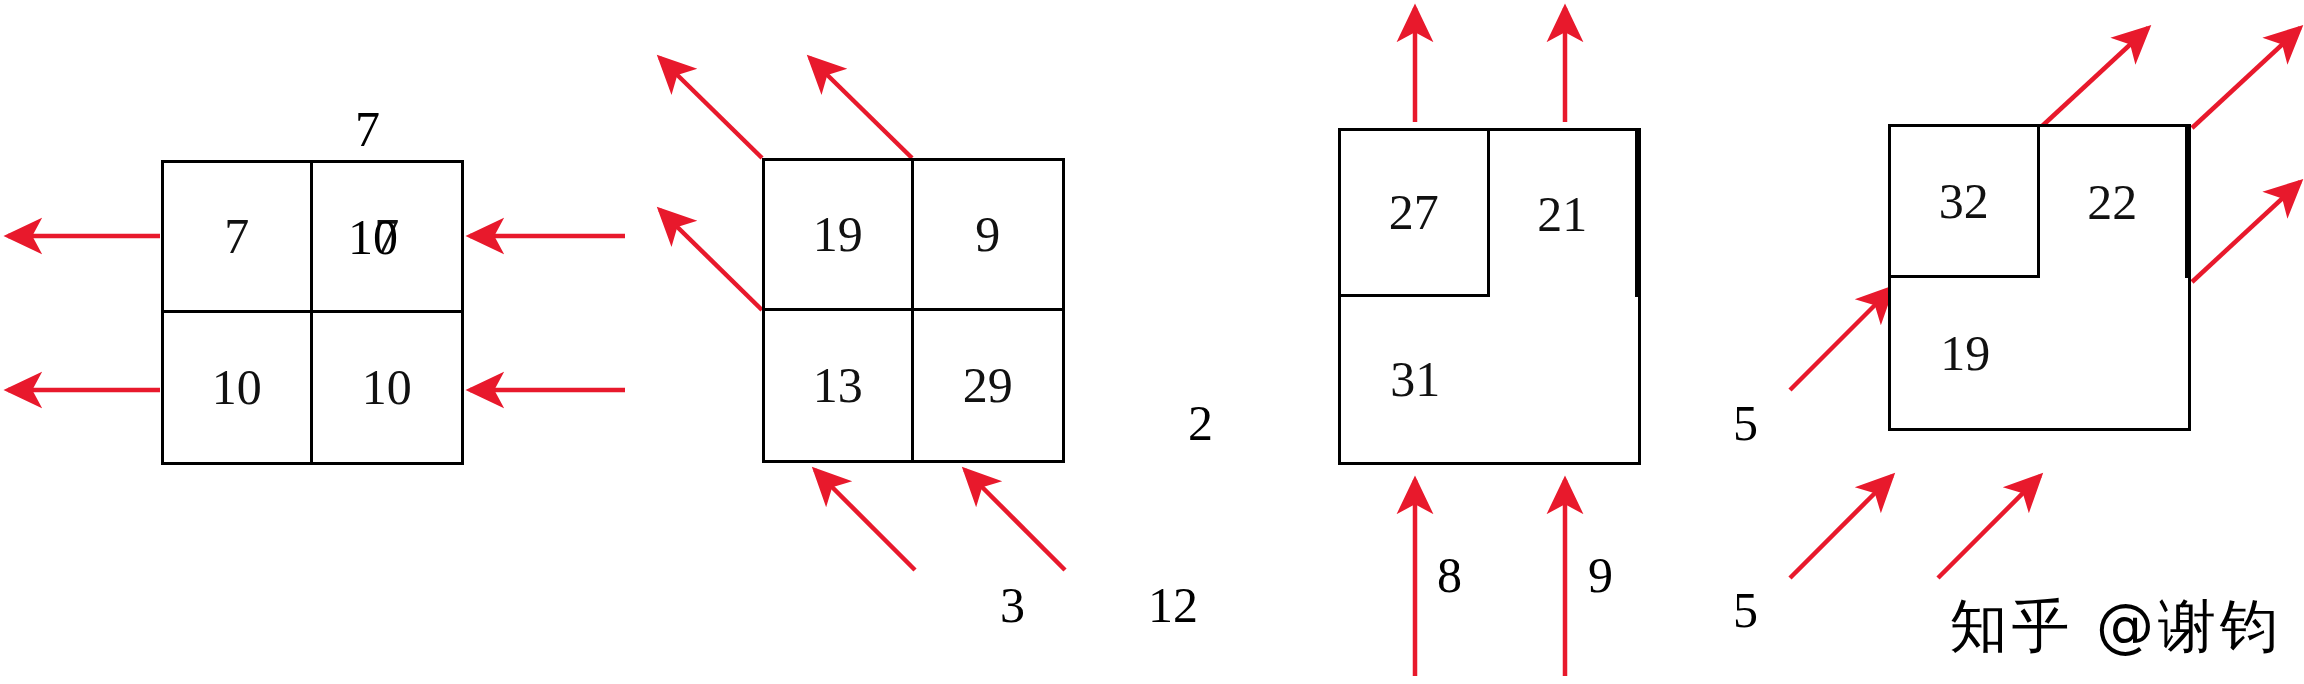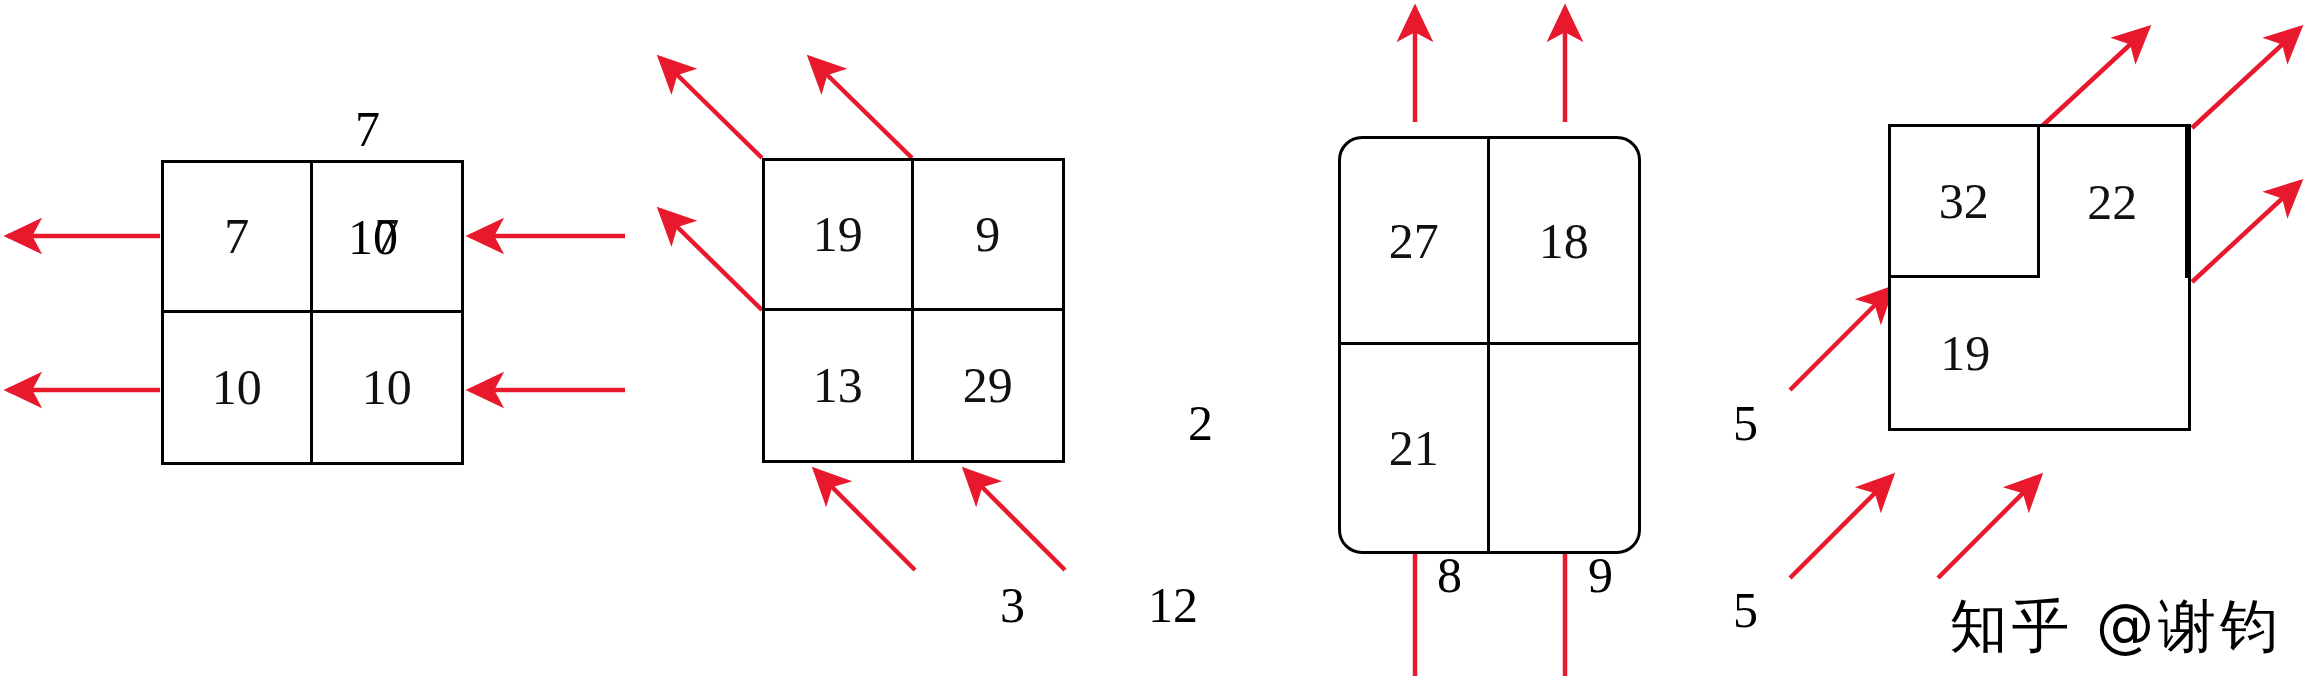--- a/index.html
+++ b/index.html
@@ -118,24 +118,24 @@
   <div class="grid" style="left:762px; top:158px; width:303px; height:305px;">
     <div class="cell b-right b-bottom">19</div>
     <div class="cell b-bottom">9</div>
     <div class="cell b-right">13</div>
     <div class="cell">29</div>
   </div>
   <div class="lbl" style="left:1188px; top:398px;">2</div>
   <div class="lbl" style="left:1000px; top:580px;">3</div>
   <div class="lbl" style="left:1148px; top:580px;text-align:right;">12</div>
 
-  <div class="grid" style="left:1338px; top:136px; width:303px; height:418px;border-radius:24px;">
+  <div class="grid" style="left:1338px; top:128px; width:303px; height:337px;">
     <div class="cell b-right b-bottom">27</div>
-    <div class="cell b-bottom">18</div>
     <div class="cell b-right">21</div>
+    <div class="cell">31</div>
   </div>
   <div class="lbl" style="left:1437px; top:550px;">8</div>
   <div class="lbl" style="left:1588px; top:550px;">9</div>
 
   <div class="grid" style="left:1888px; top:124px; width:303px; height:307px;">
     <div class="cell b-right b-bottom">32</div>
     <div class="cell b-right">22</div>
     <div class="cell">19</div>
   </div>
   <div class="lbl" style="left:1733px; top:398px;">5</div>

